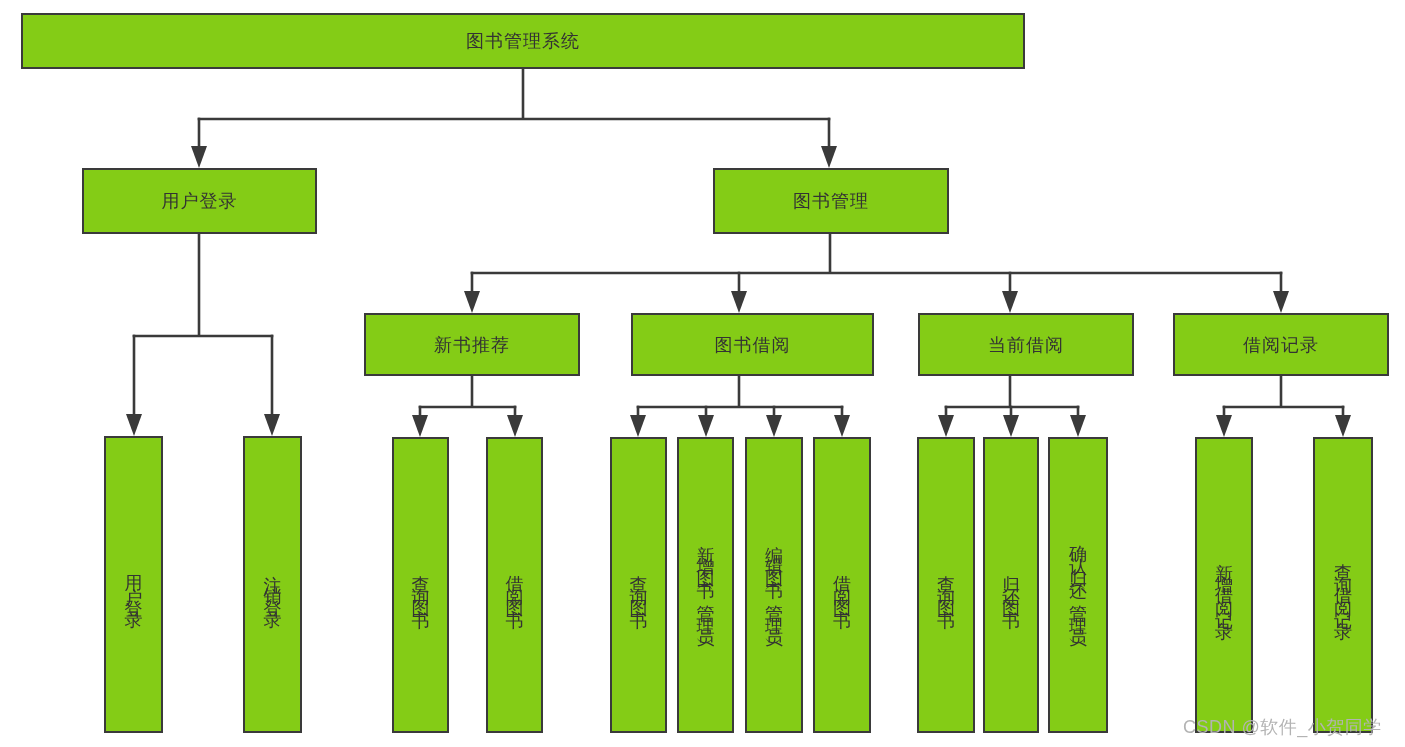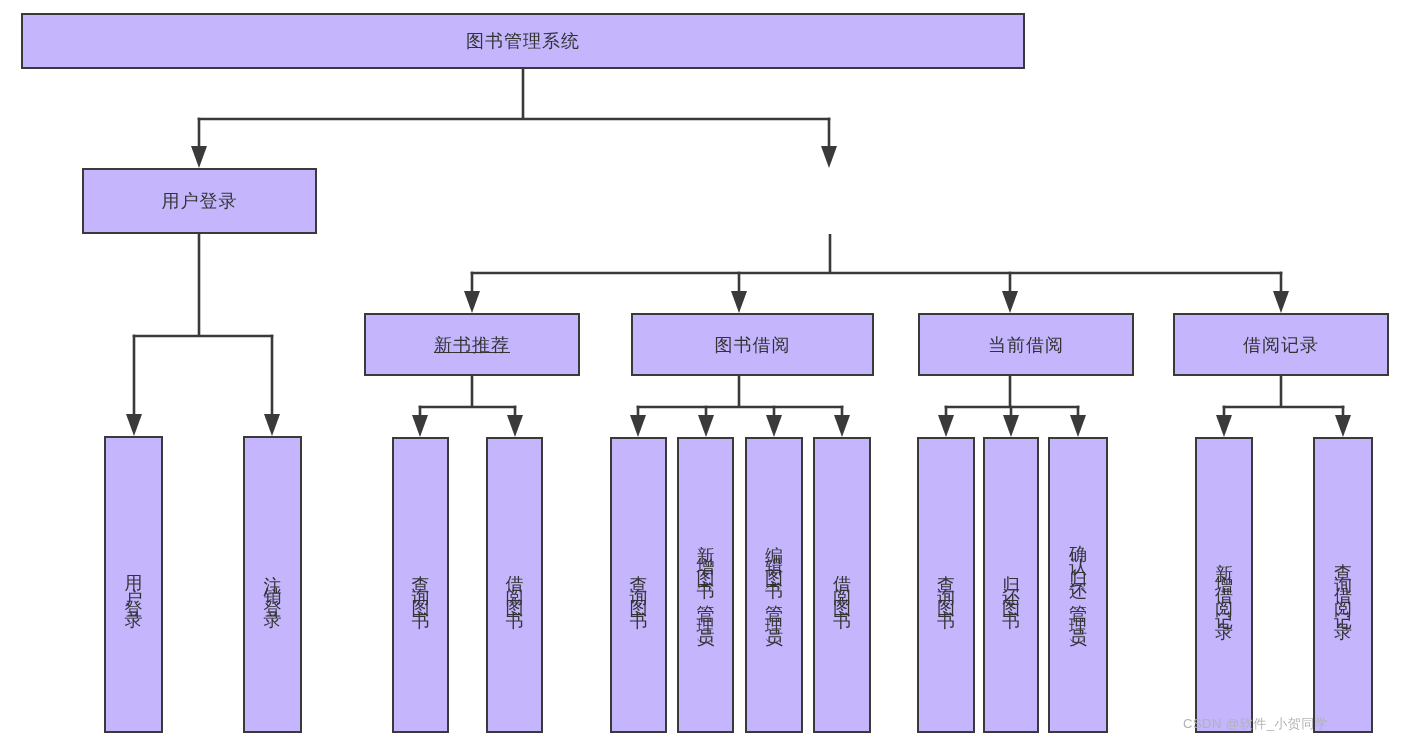--- a/index.html
+++ b/index.html
@@ -18,40 +18,40 @@
   .connector-svg {
     position: absolute;
     left: 0; top: 0;
     width: 1405px;
     height: 747px;
   }
   .node {
     position: absolute;
     box-sizing: border-box;
     border: 2.5px solid #3a3a3a;
-    background: #c4b5fd;
+    background: #84cc16;
     display: flex;
     align-items: center;
     justify-content: center;
     color: #333333;
     font-size: 18px;
     letter-spacing: 1px;
     white-space: nowrap;
   }
   .node.vertical span {
     writing-mode: vertical-lr;
     text-orientation: mixed;
     letter-spacing: 12px;
     line-height: 1;
   }
   .watermark {
     position: absolute;
     left: 1183px;
     top: 715px;
-    font-size: 13px;
+    font-size: 18px;
     color: #b3b3b3;
     letter-spacing: 0.5px;
     white-space: nowrap;
   }
 </style>
 </head>
 <body>
 
 <div class="canvas">
 
@@ -121,22 +121,25 @@
     </g>
   </svg>
 
   <div class="node" style="left:21px; top:13px; width:1004px; height:56px;">
     <span>图书管理系统</span>
   </div>
 
   <div class="node" style="left:82px; top:168px; width:235px; height:66px;">
     <span>用户登录</span>
   </div>
+  <div class="node" style="left:713px; top:168px; width:236px; height:66px;">
+    <span>图书管理</span>
+  </div>
 
-  <div class="node" style="left:364px; top:313px; width:216px; height:63px;text-decoration:underline;">
+  <div class="node" style="left:364px; top:313px; width:216px; height:63px;">
     <span>新书推荐</span>
   </div>
   <div class="node" style="left:631px; top:313px; width:243px; height:63px;">
     <span>图书借阅</span>
   </div>
   <div class="node" style="left:902px; top:313px; width:216px; height:63px;margin-left:16px;">
     <span>当前借阅</span>
   </div>
   <div class="node" style="left:1173px; top:313px; width:216px; height:63px;">
     <span>借阅记录</span>

